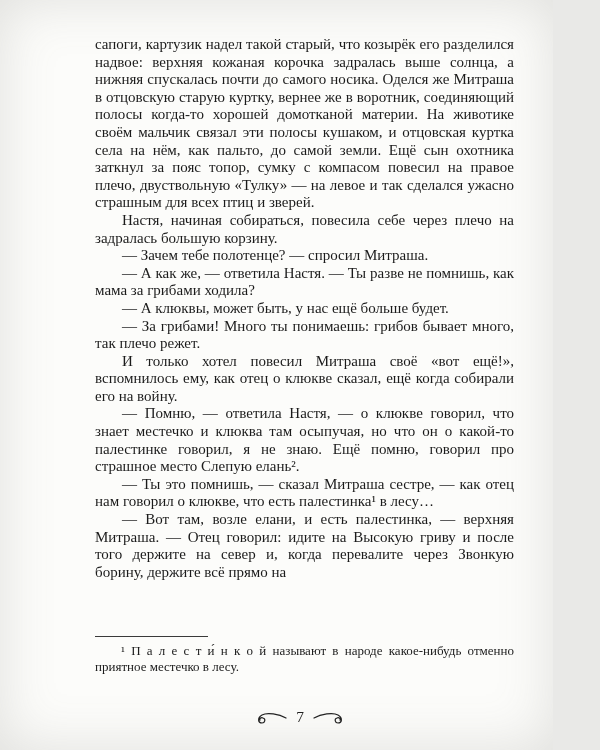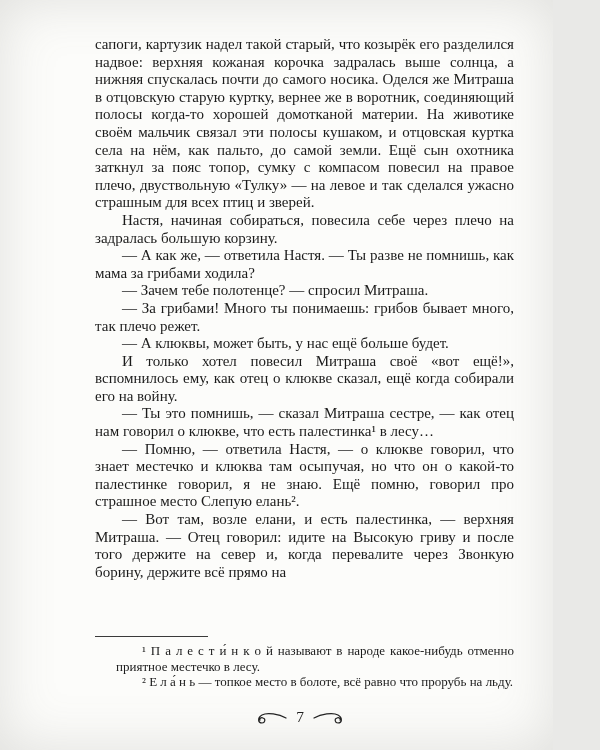--- a/index.html
+++ b/index.html
@@ -37,21 +37,21 @@
       font-size: 13px;
       line-height: 15.6px;
       text-align: justify;
     }
     .fn-rule {
       width: 113px;
       height: 0;
       border-top: 1px solid #3a3a3a;
       margin-bottom: 6px;
     }
-    .footnotes p { text-indent: 26px; margin-left: 21px; }
+    .footnotes p { text-indent: 26px; }
     .page-footer {
       position: absolute;
       top: 707px;
       left: 0;
       width: 600px;
       height: 22px;
       display: flex;
       align-items: center;
       justify-content: center;
       gap: 9px;
@@ -67,34 +67,33 @@
     .flourish.right svg { transform: scaleX(-1); }
   </style>
 </head>
 <body>
 
 <div class="scan">
 
   <div class="text-block">
     <p class="no-indent">сапоги, картузик надел такой старый, что козырёк его разделился надвое: верхняя кожаная корочка задралась выше солнца, а нижняя спускалась почти до самого носика. Оделся же Митраша в отцовскую старую куртку, вернее же в воротник, соединяющий полосы когда-то хорошей домотканой материи. На животике своём мальчик связал эти полосы кушаком, и отцовская куртка села на нём, как пальто, до самой земли. Ещё сын охотника заткнул за пояс топор, сумку с компасом повесил на правое плечо, двуствольную «Тулку» — на левое и так сделался ужасно страшным для всех птиц и зверей.</p>
     <p>Настя, начиная собираться, повесила себе через плечо на задралась большую корзину.</p>
+    <p>— Зачем тебе полотенце? — спросил Митраша.</p>
     <p>— А как же, — ответила Настя. — Ты разве не помнишь, как мама за грибами ходила?</p>
-    <p>— Зачем тебе полотенце? — спросил Митраша.</p>
+    <p>— А клюквы, может быть, у нас ещё больше будет.</p>
     <p>— За грибами! Много ты понимаешь: грибов бывает много, так плечо режет.</p>
-    <p>— А клюквы, может быть, у нас ещё больше будет.</p>
     <p>И только хотел повесил Митраша своё «вот ещё!», вспомнилось ему, как отец о клюкве сказал, ещё когда собирали его на войну.</p>
+    <p>— Помню, — ответила Настя, — о клюкве говорил, что знает местечко и клюква там осыпучая, но что он о какой-то палестинке говорил, я не знаю. Ещё помню, говорил про страшное место Слепую елань².</p>
     <p>— Ты это помнишь, — сказал Митраша сестре, — как отец нам говорил о клюкве, что есть палестинка¹ в лесу…</p>
-    <p>— Помню, — ответила Настя, — о клюкве говорил, что знает местечко и клюква там осыпучая, но что он о какой-то палестинке говорил, я не знаю. Ещё помню, говорил про страшное место Слепую елань².</p>
     <p>— Вот там, возле елани, и есть палестинка, — верхняя Митраша. — Отец говорил: идите на Высокую гриву и после того держите на север и, когда перевалите через Звонкую борину, держите всё прямо на</p>
   </div>
 
   <div class="footnotes">
     <div class="fn-rule"></div>
     <p>¹ П а л е с т и́ н к о й называют в народе какое-нибудь отменно приятное местечко в лесу.</p>
-    <p>² Е л а́ н ь — топкое место в болоте, всё равно что прорубь на льду.</p>
   </div>
 
   <div class="page-footer">
     <span class="flourish left">
       <svg width="34" height="14" viewBox="0 0 34 14" xmlns="http://www.w3.org/2000/svg">
         <path d="M33,7 C26,3 14,1 9,4 C4,7 5,12 9,12 C12,12 13,8 10,7 C8,6 6,8 7,9" fill="none" stroke="#222222" stroke-width="1.2" stroke-linecap="round"></path>
       </svg>
     </span>
     <span class="page-number">7</span>
     <span class="flourish right">

